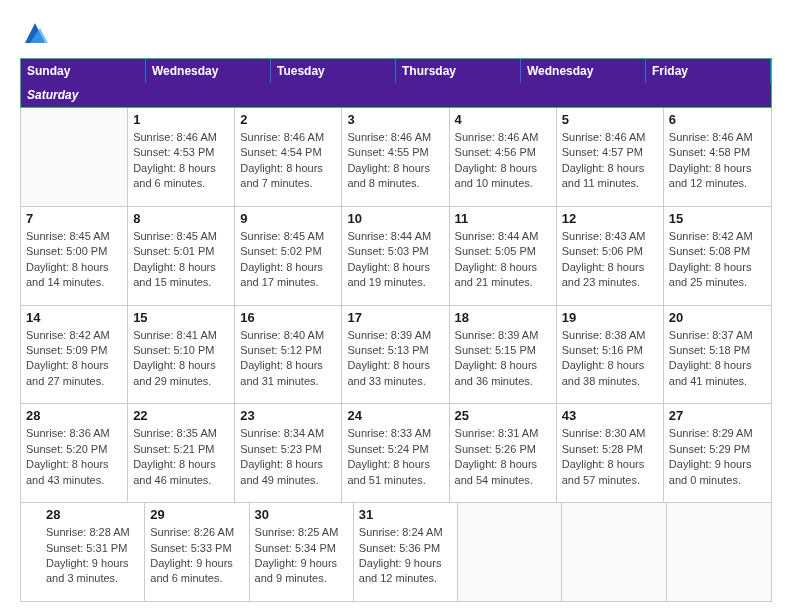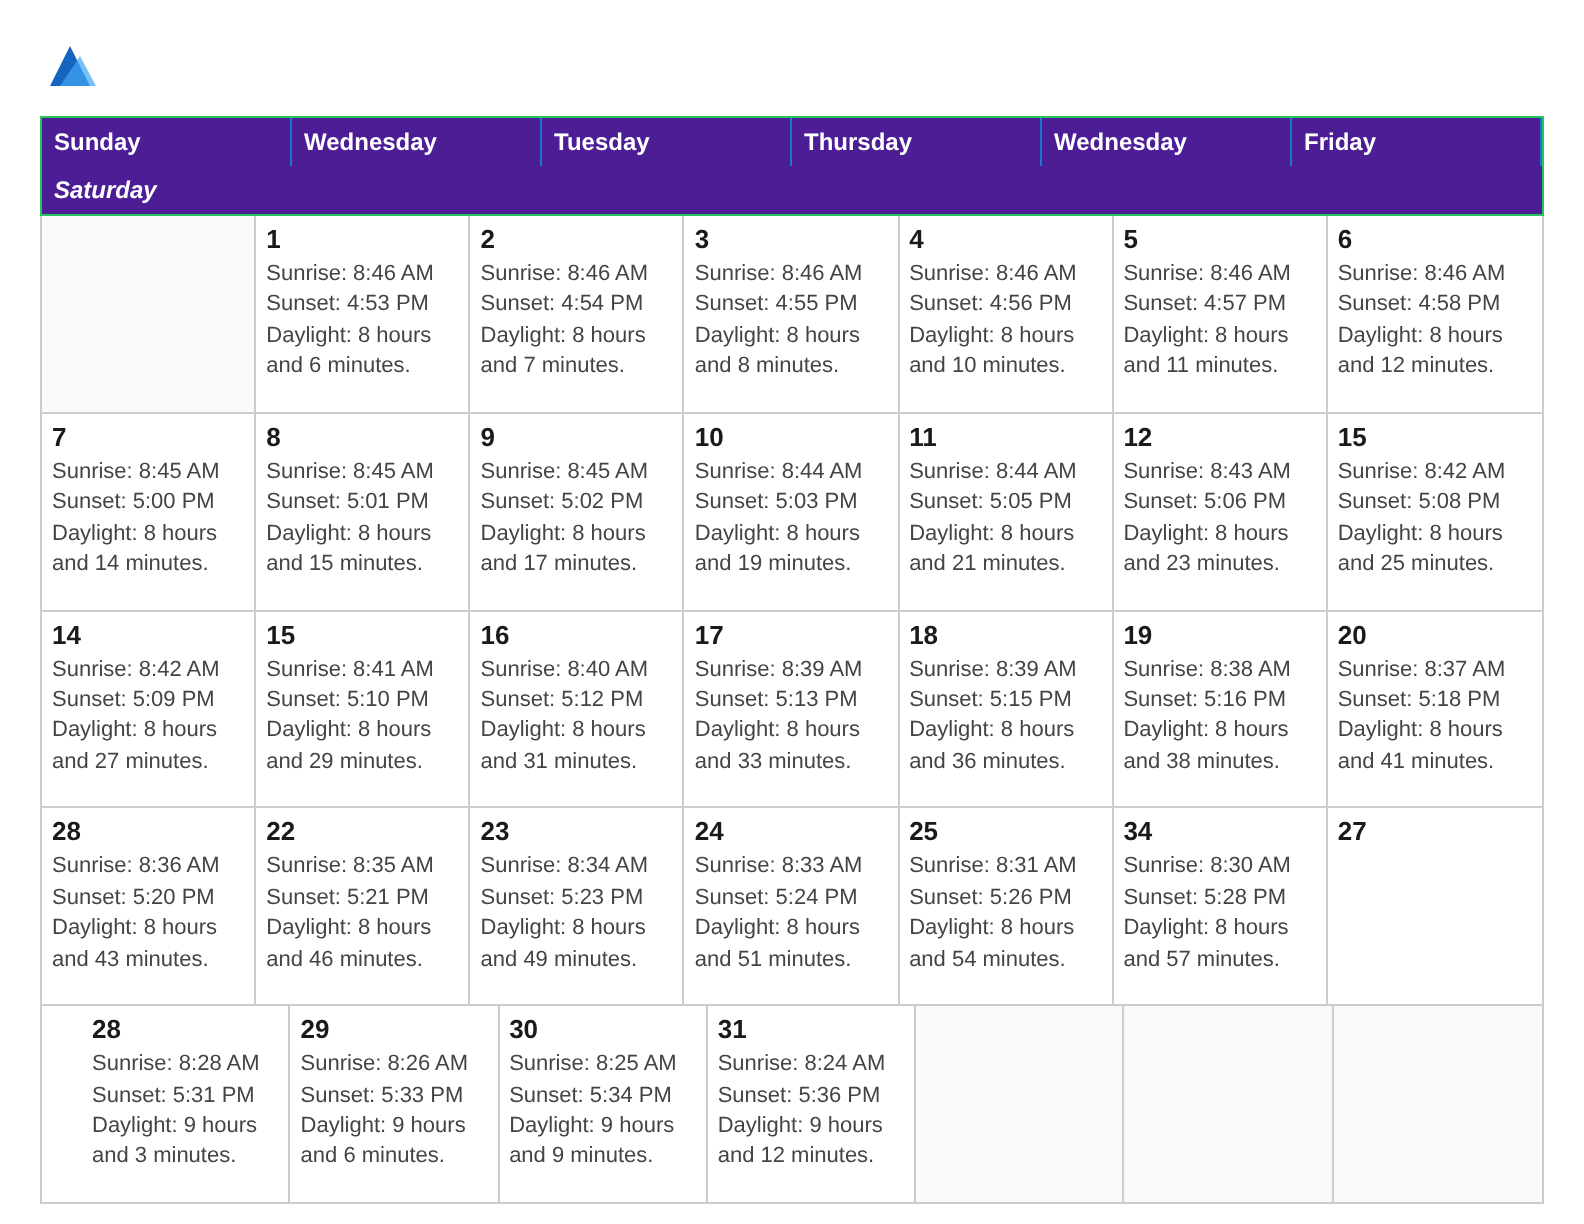--- a/index.html
+++ b/index.html
@@ -242,25 +242,26 @@
           </div>
           <div class="cal-cell">
             <div class="day-num">24</div>
             <div class="day-info">Sunrise: 8:33 AM<br>Sunset: 5:24 PM<br>Daylight: 8 hours and 51 minutes.</div>
           </div>
           <div class="cal-cell">
             <div class="day-num">25</div>
             <div class="day-info">Sunrise: 8:31 AM<br>Sunset: 5:26 PM<br>Daylight: 8 hours and 54 minutes.</div>
           </div>
           <div class="cal-cell">
-            <div class="day-num">34</div>
+            <div class="day-num">43</div>
             <div class="day-info">Sunrise: 8:30 AM<br>Sunset: 5:28 PM<br>Daylight: 8 hours and 57 minutes.</div>
           </div>
           <div class="cal-cell">
             <div class="day-num">27</div>
+            <div class="day-info">Sunrise: 8:29 AM<br>Sunset: 5:29 PM<br>Daylight: 9 hours and 0 minutes.</div>
           </div>
         </div>
         <div class="cal-week">
           <div class="cal-cell">
             <div class="day-num">28</div>
             <div class="day-info">Sunrise: 8:28 AM<br>Sunset: 5:31 PM<br>Daylight: 9 hours and 3 minutes.</div>
           </div>
           <div class="cal-cell">
             <div class="day-num">29</div>
             <div class="day-info">Sunrise: 8:26 AM<br>Sunset: 5:33 PM<br>Daylight: 9 hours and 6 minutes.</div>

